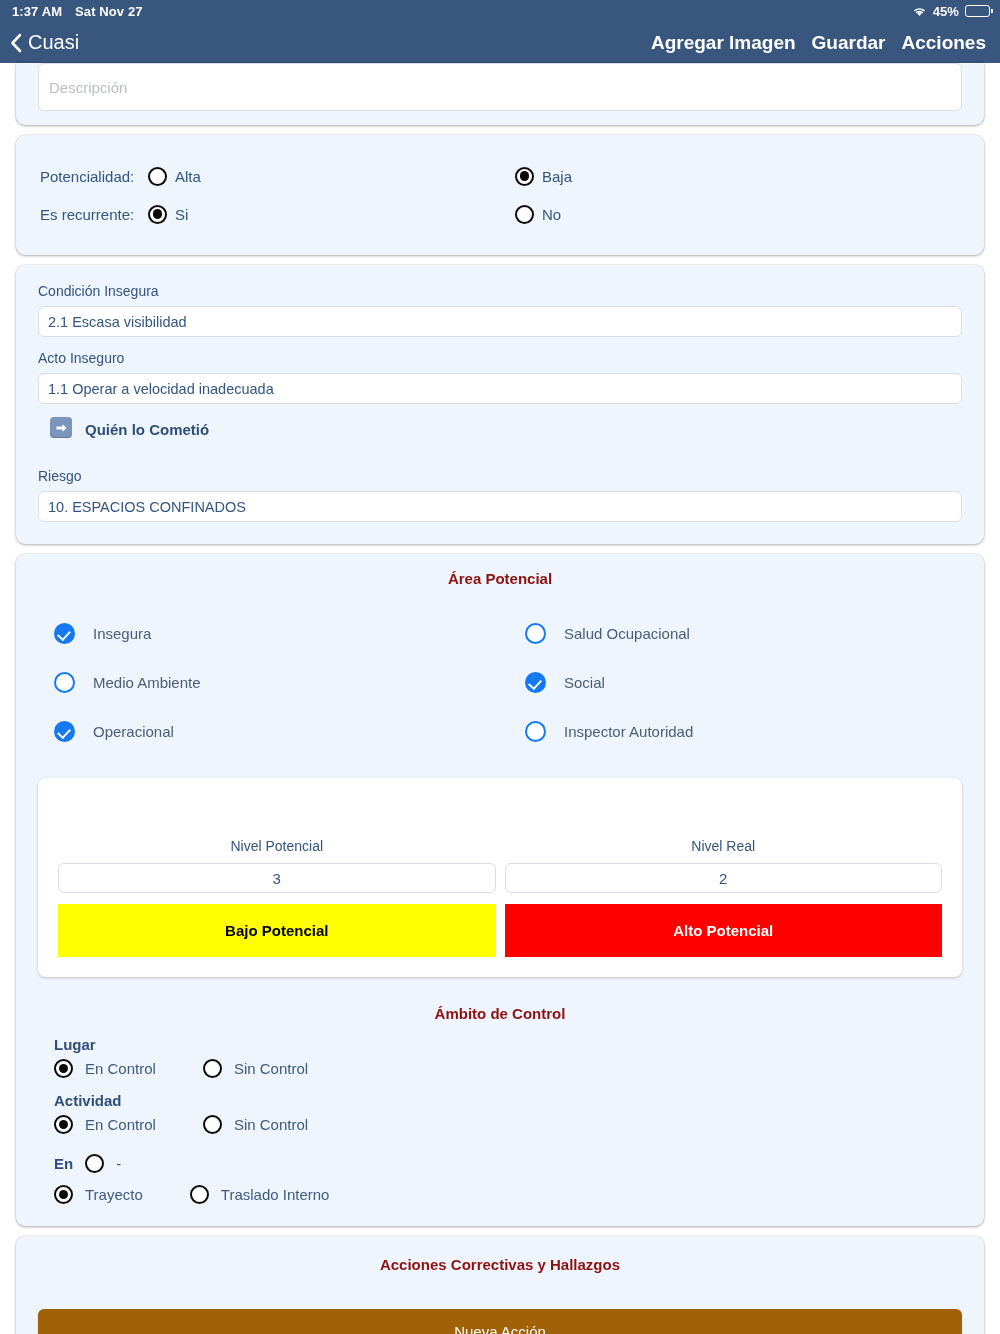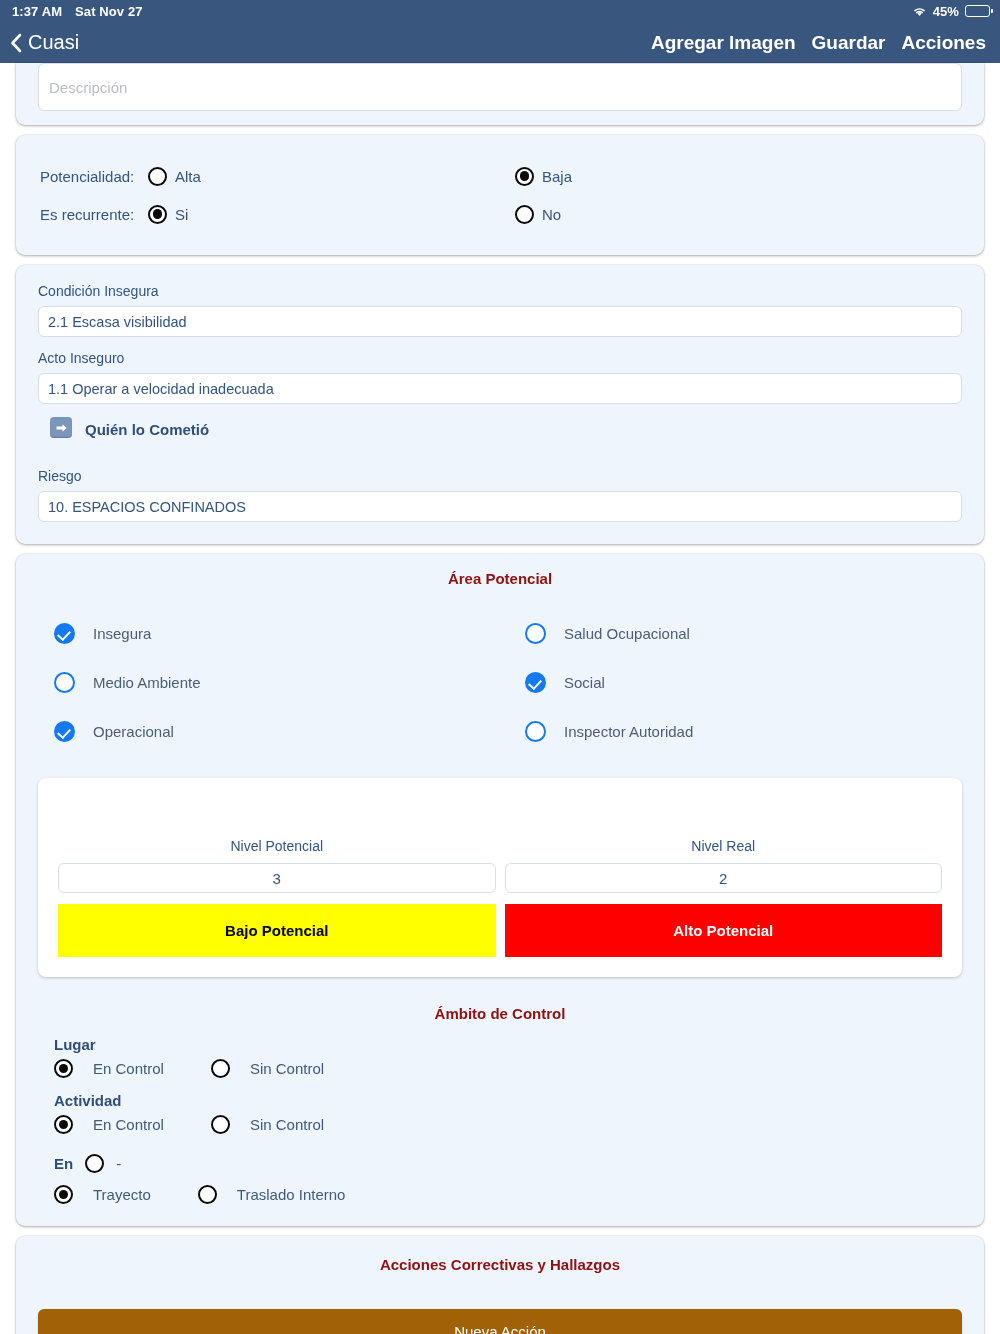--- a/index.html
+++ b/index.html
@@ -129,21 +129,21 @@
   .lvl-btn {
     flex:1; height: 53px; display:flex; align-items:center; justify-content:center;
     font-size:15px; font-weight:bold; cursor:pointer;
   }
 
   
   .ambito-wrap { padding: 28px 0 22px 0; }
   .amb-body { padding: 0 38px; }
   .amb-group-label { font-size:15px; font-weight:bold; color:#2e4f79; margin: 14px 0 6px 0; }
   .amb-row { display:flex; align-items:center; }
-  .amb-opt { display:flex; align-items:center; gap:20px; cursor:pointer; }
+  .amb-opt { display:flex; align-items:center; gap:12px; cursor:pointer; }
   .amb-opt .opt-label { font-size:15px; color:#3f5a7d; }
   .amb-opt.second { margin-left: 47px; }
   .en-row { display:flex; align-items:center; gap: 12px; margin: 20px 0 8px 0; }
   .en-label { font-size:15px; font-weight:bold; color:#2e4f79; }
   .en-dash { font-size:15px; color:#3f5a7d; }
   .last-row { margin-top: 12px; }
 
   
   .card-acc { padding: 20px 0 26px 0; margin-bottom: 0; }
   .new-action-btn {

